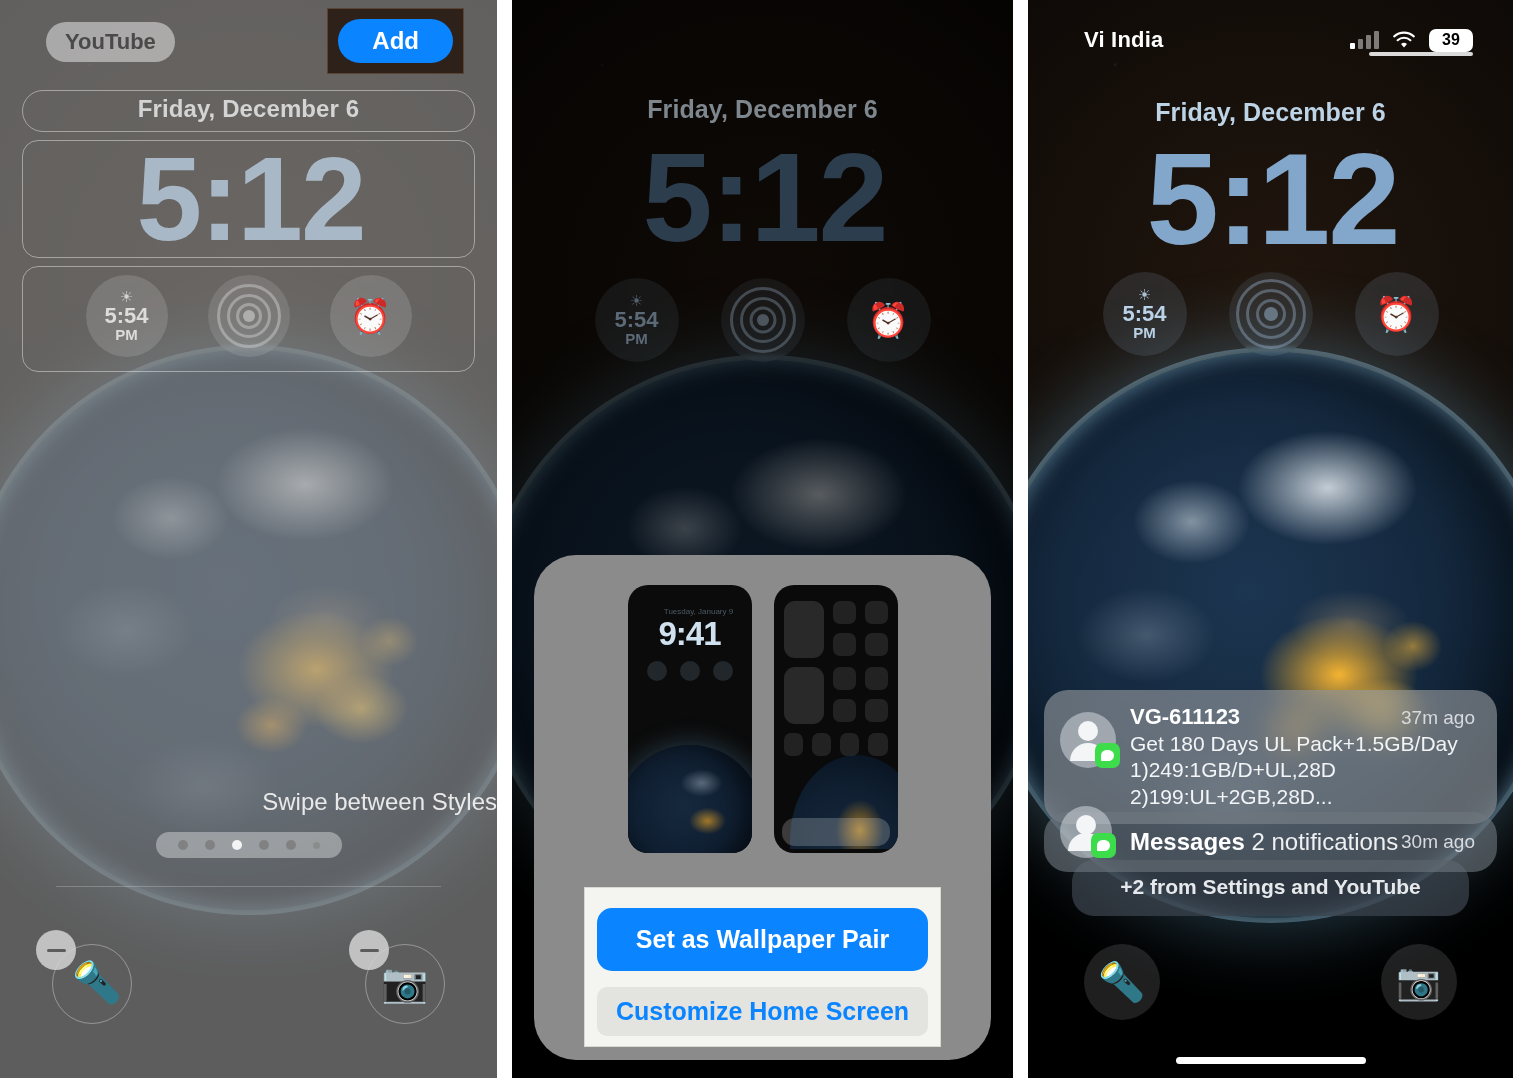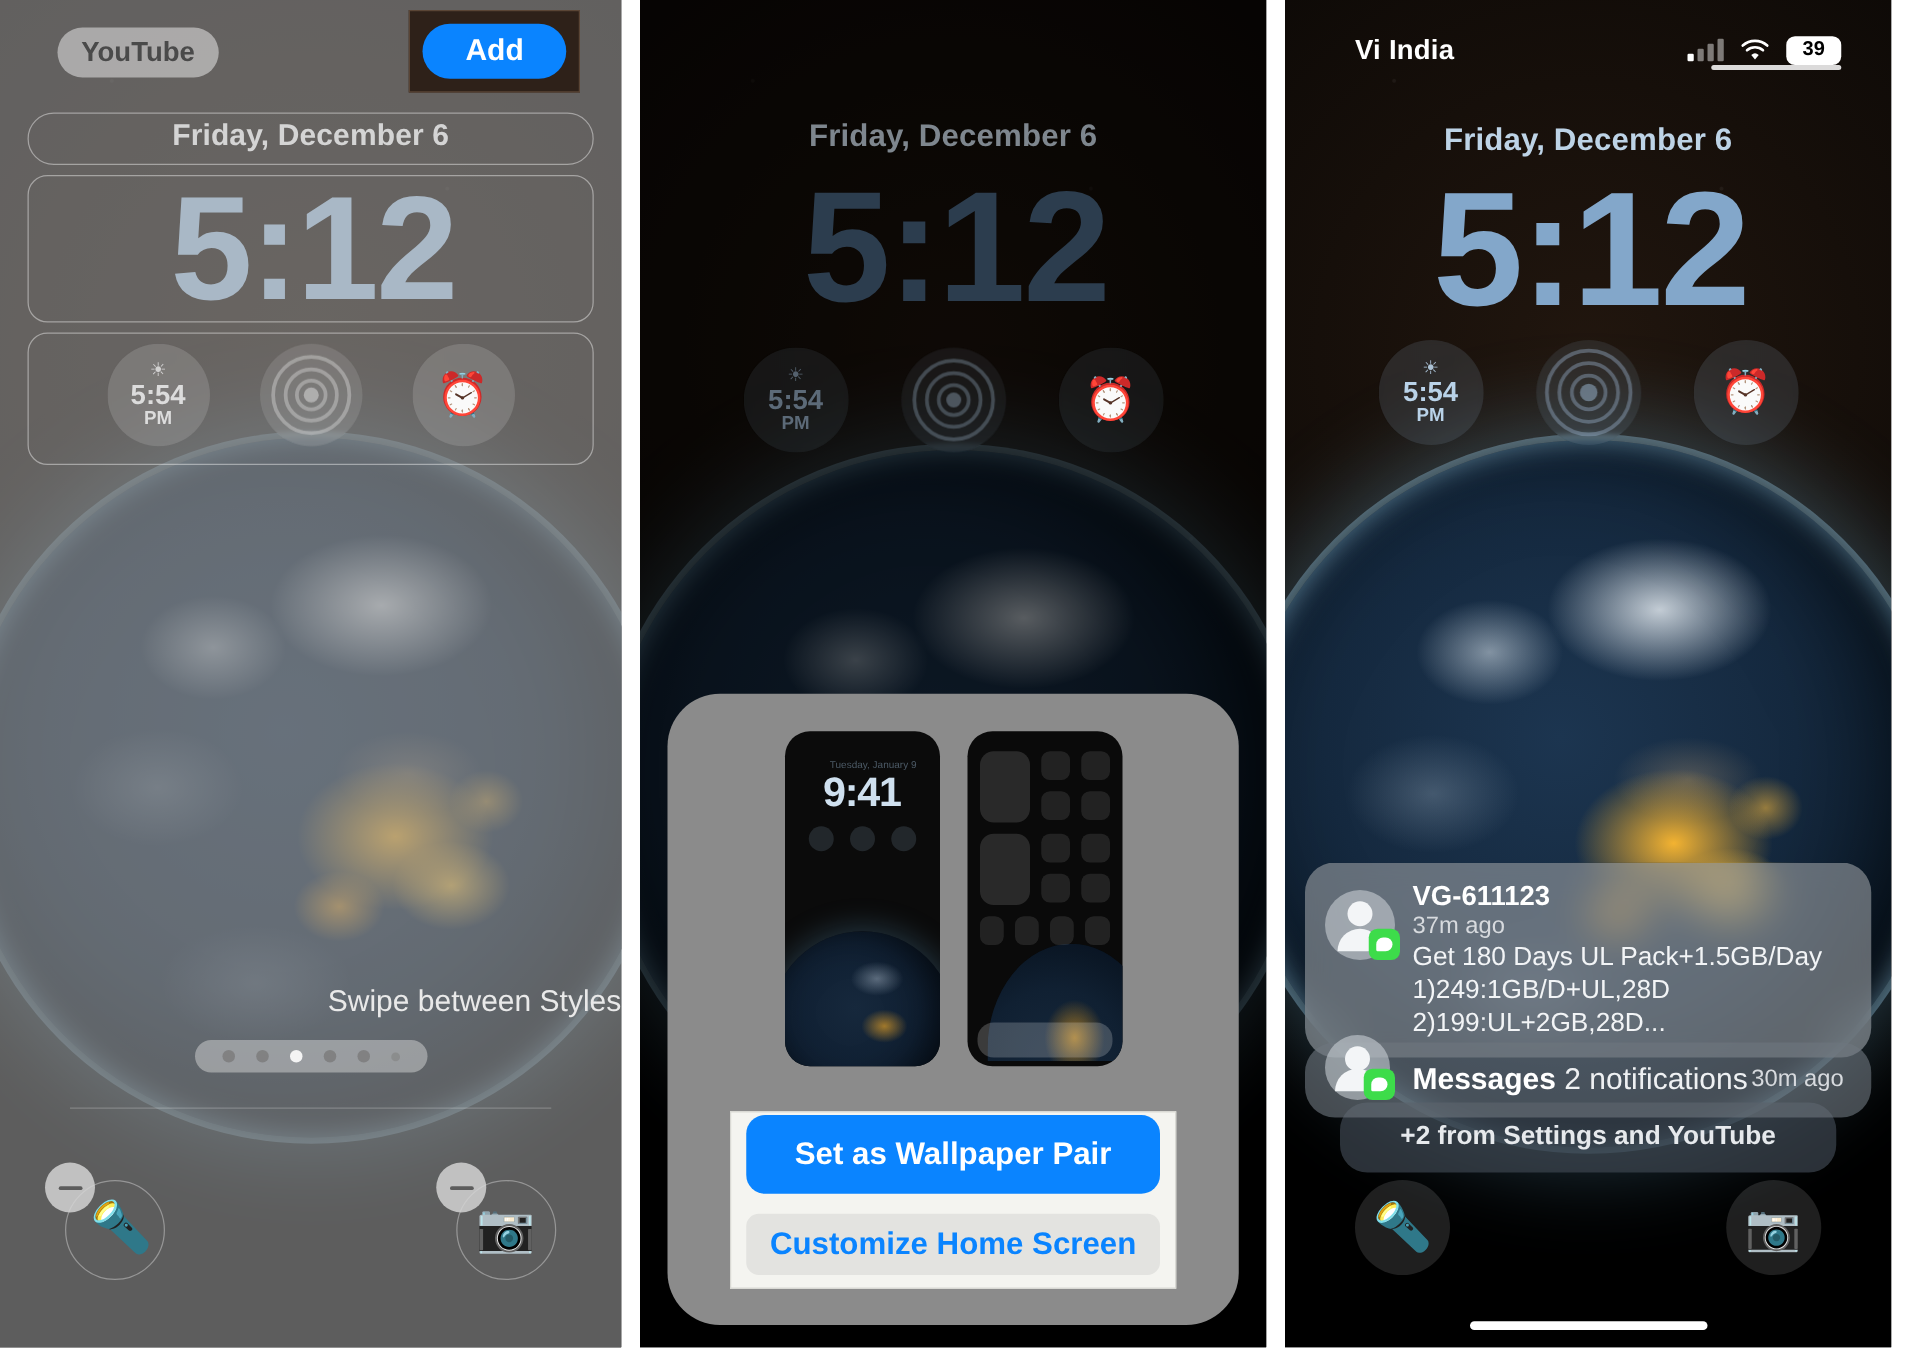--- a/index.html
+++ b/index.html
@@ -253,24 +253,24 @@
       radial-gradient(ellipse 25% 45% at 52% 80%, rgba(205,145,35,.8), rgba(200,140,30,0) 72%),
       radial-gradient(circle at 40% 96%, #17293d 0%, #112235 45%, #0a1624 80%);
     opacity: .95;
   }
   .hp-dock {
     position: absolute; left: 8px; right: 8px; bottom: 7px; height: 28px;
     border-radius: 13px; background: rgba(255,255,255,.20);
   }
   .btn-highlight {
     position: absolute;
-    left: 50px; right: 50px; bottom: 29px;
+    left: 50px; right: 50px; bottom: 13px;
     background: #f4f4f0;
     border: 1px solid #d9d9d4;
-    padding: 2px 12px 10px 12px;
+    padding: 20px 12px 10px 12px;
   }
   .btn-primary {
     display: block; width: 100%;
     background: #0a84ff; color: #ffffff;
     text-align: center;
     font-size: 25px; font-weight: bold;
     padding: 17px 0;
     border: none; border-radius: 15px;
     font-family: inherit;
     cursor: pointer;
@@ -317,21 +317,21 @@
   }
 
   .notif-stack { position: absolute; left: 16px; right: 16px; top: 690px; }
   .notif {
     position: relative;
     background: rgba(150,155,160,.62);
     border-radius: 24px;
     padding: 14px 22px 14px 86px;
     backdrop-filter: blur(14px);
   }
-  .notif .ntitle-row { display: flex; justify-content: space-between; align-items: baseline; flex-direction: column; }
+  .notif .ntitle-row { display: flex; justify-content: space-between; align-items: baseline; }
   .ntitle { font-size: 22px; font-weight: bold; color: #ffffff; }
   .ntime { font-size: 19px; color: #d7dade; }
   .nbody { font-size: 21px; color: #f2f4f6; line-height: 1.26; margin-top: 1px; }
   .nbody span { display: block; }
   .avatar {
     position: absolute; left: 16px; top: 22px;
     width: 56px; height: 56px; border-radius: 50%;
     background: rgba(210,215,220,.55);
     overflow: visible;
   }

